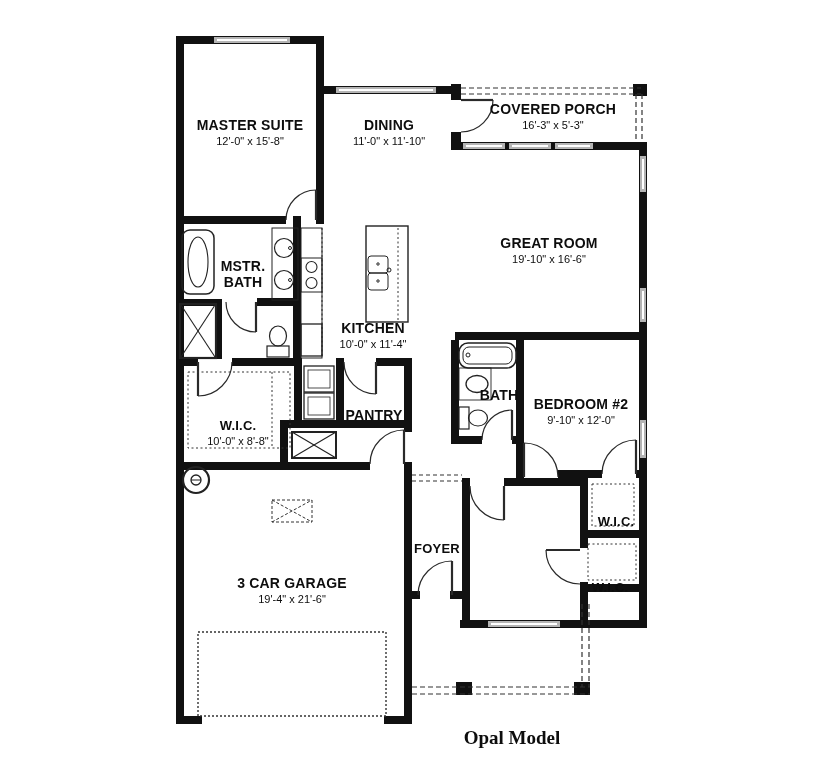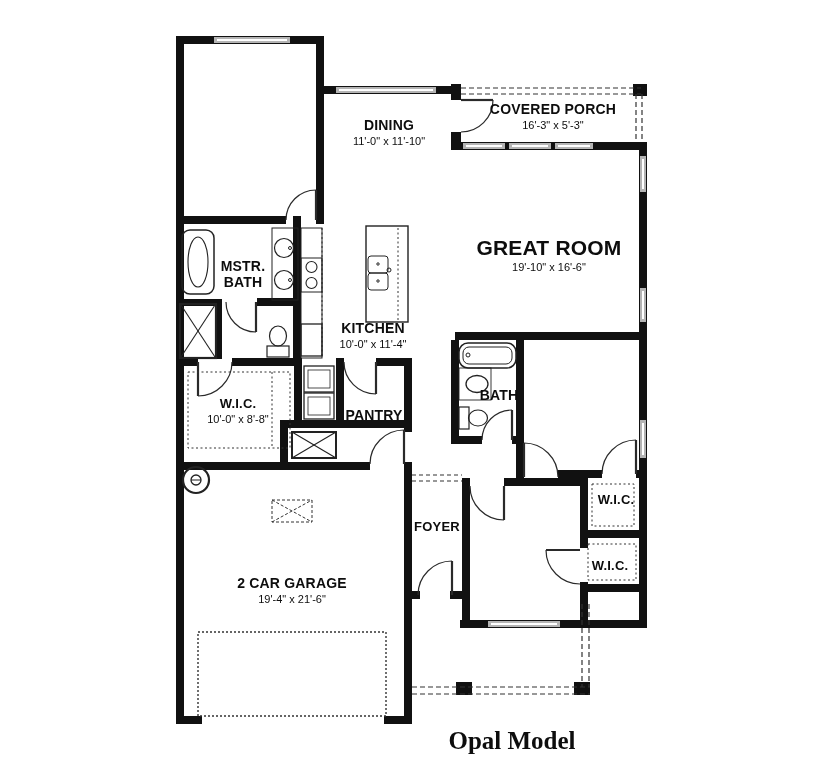--- a/index.html
+++ b/index.html
@@ -2,24 +2,24 @@
 <html><head>
 <meta charset="utf-8">
 <style>
   html,body{margin:0;padding:0;background:#fff;}
   #plan{position:relative;width:814px;height:776px;background:#ffffff;overflow:hidden;
         font-family:"Liberation Sans",sans-serif;}
   #plan svg{position:absolute;left:0;top:0;}
   .lbl{position:absolute;transform:translateX(-50%);text-align:center;color:#0d0d0d;white-space:nowrap;line-height:1.12;}
   .rname{font-weight:bold;font-size:14px;letter-spacing:.2px;}
   .rdims{font-size:11px;margin-top:1px;}
-  .sm .rname{font-size:13px;}
-  .lg .rname{font-size:21px;}
+  .sm .rname{font-size:13px;margin-top:22px;}
+  .lg .rname{font-size:14px;}
   .title{position:absolute;transform:translateX(-50%);font-family:"Liberation Serif",serif;
-         font-weight:bold;font-size:25px;color:#0d0d0d;white-space:nowrap;text-align:right;}
+         font-weight:bold;font-size:19px;color:#0d0d0d;white-space:nowrap;text-align:right;}
 </style>
 </head>
 <body>
 
 <div id="plan">
 
 <svg width="814" height="776" viewBox="0 0 814 776">
 
   <g fill="#111">
     <rect x="176" y="36" width="8" height="688"></rect>
@@ -258,20 +258,24 @@
           <rect x="459" y="368" width="32" height="32" stroke-width="0.9"></rect>
           <ellipse cx="477" cy="384" rx="11" ry="8.5" stroke-width="1.3"></ellipse>
         </g>
     <g>
           <rect x="459" y="407" width="10" height="22" stroke-width="1.2"></rect>
           <ellipse cx="478" cy="418" rx="9.5" ry="8" stroke-width="1.2"></ellipse>
         </g>
   </g>
 </svg>
 
+<div class="lbl" style="left:250px;top:118px">
+  <div class="rname">MASTER SUITE</div>
+  <div class="rdims">12'-0" x 15'-8"</div>
+</div>
 <div class="lbl" style="left:389px;top:118px">
   <div class="rname">DINING</div>
   <div class="rdims">11'-0" x 11'-10"</div>
 </div>
 <div class="lbl" style="left:553px;top:102px">
   <div class="rname">COVERED PORCH</div>
   <div class="rdims">16'-3" x 5'-3"</div>
 </div>
 <div class="lbl lg" style="left:549px;top:236px">
   <div class="rname">GREAT ROOM</div>
@@ -288,29 +292,33 @@
 <div class="lbl sm" style="left:238px;top:397px">
   <div class="rname">W.I.C.</div>
   <div class="rdims">10'-0" x 8'-8"</div>
 </div>
 <div class="lbl" style="left:374px;top:408px">
   <div class="rname">PANTRY</div>
 </div>
 <div class="lbl" style="left:499px;top:388px">
   <div class="rname">BATH</div>
 </div>
+<div class="lbl" style="left:581px;top:397px">
+  <div class="rname">BEDROOM #2</div>
+  <div class="rdims">9'-10" x 12'-0"</div>
+</div>
 <div class="lbl sm" style="left:616px;top:493px">
   <div class="rname">W.I.C.</div>
 </div>
 <div class="lbl sm" style="left:610px;top:559px">
   <div class="rname">W.I.C.</div>
 </div>
 <div class="lbl sm" style="left:437px;top:520px">
   <div class="rname">FOYER</div>
 </div>
 <div class="lbl" style="left:292px;top:576px">
-  <div class="rname">2 CAR GARAGE</div>
+  <div class="rname">3 CAR GARAGE</div>
   <div class="rdims">19'-4" x 21'-6"</div>
 </div>
 
 <div class="title" style="left:512px;top:727px">Opal Model</div>
 
 </div>
 
 </body></html>

